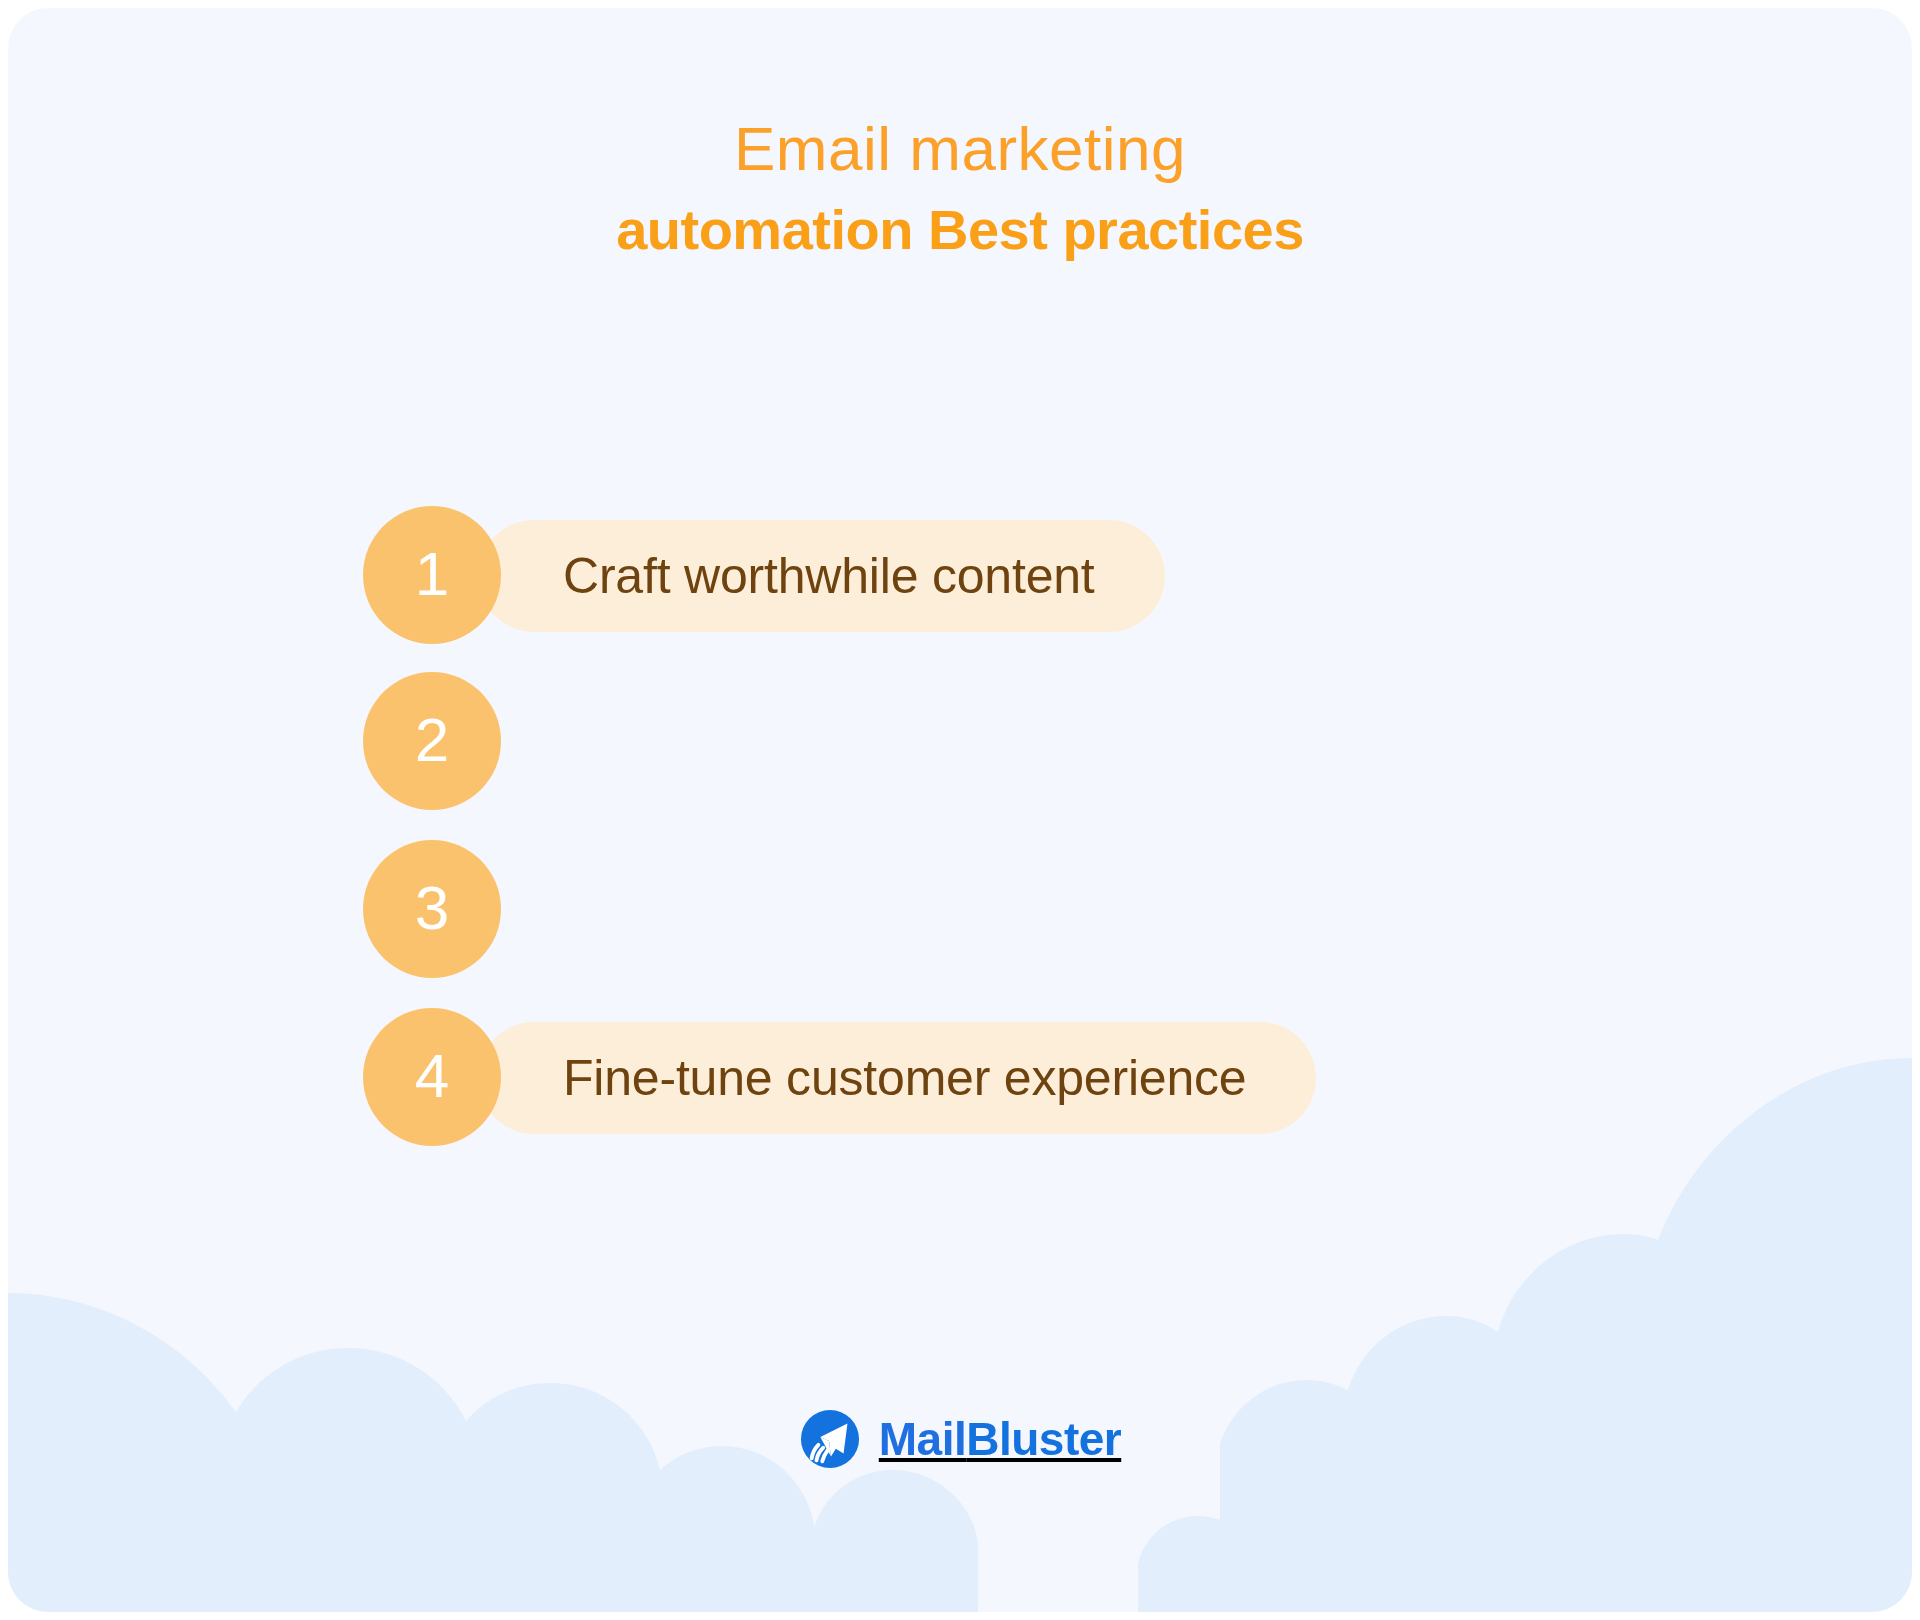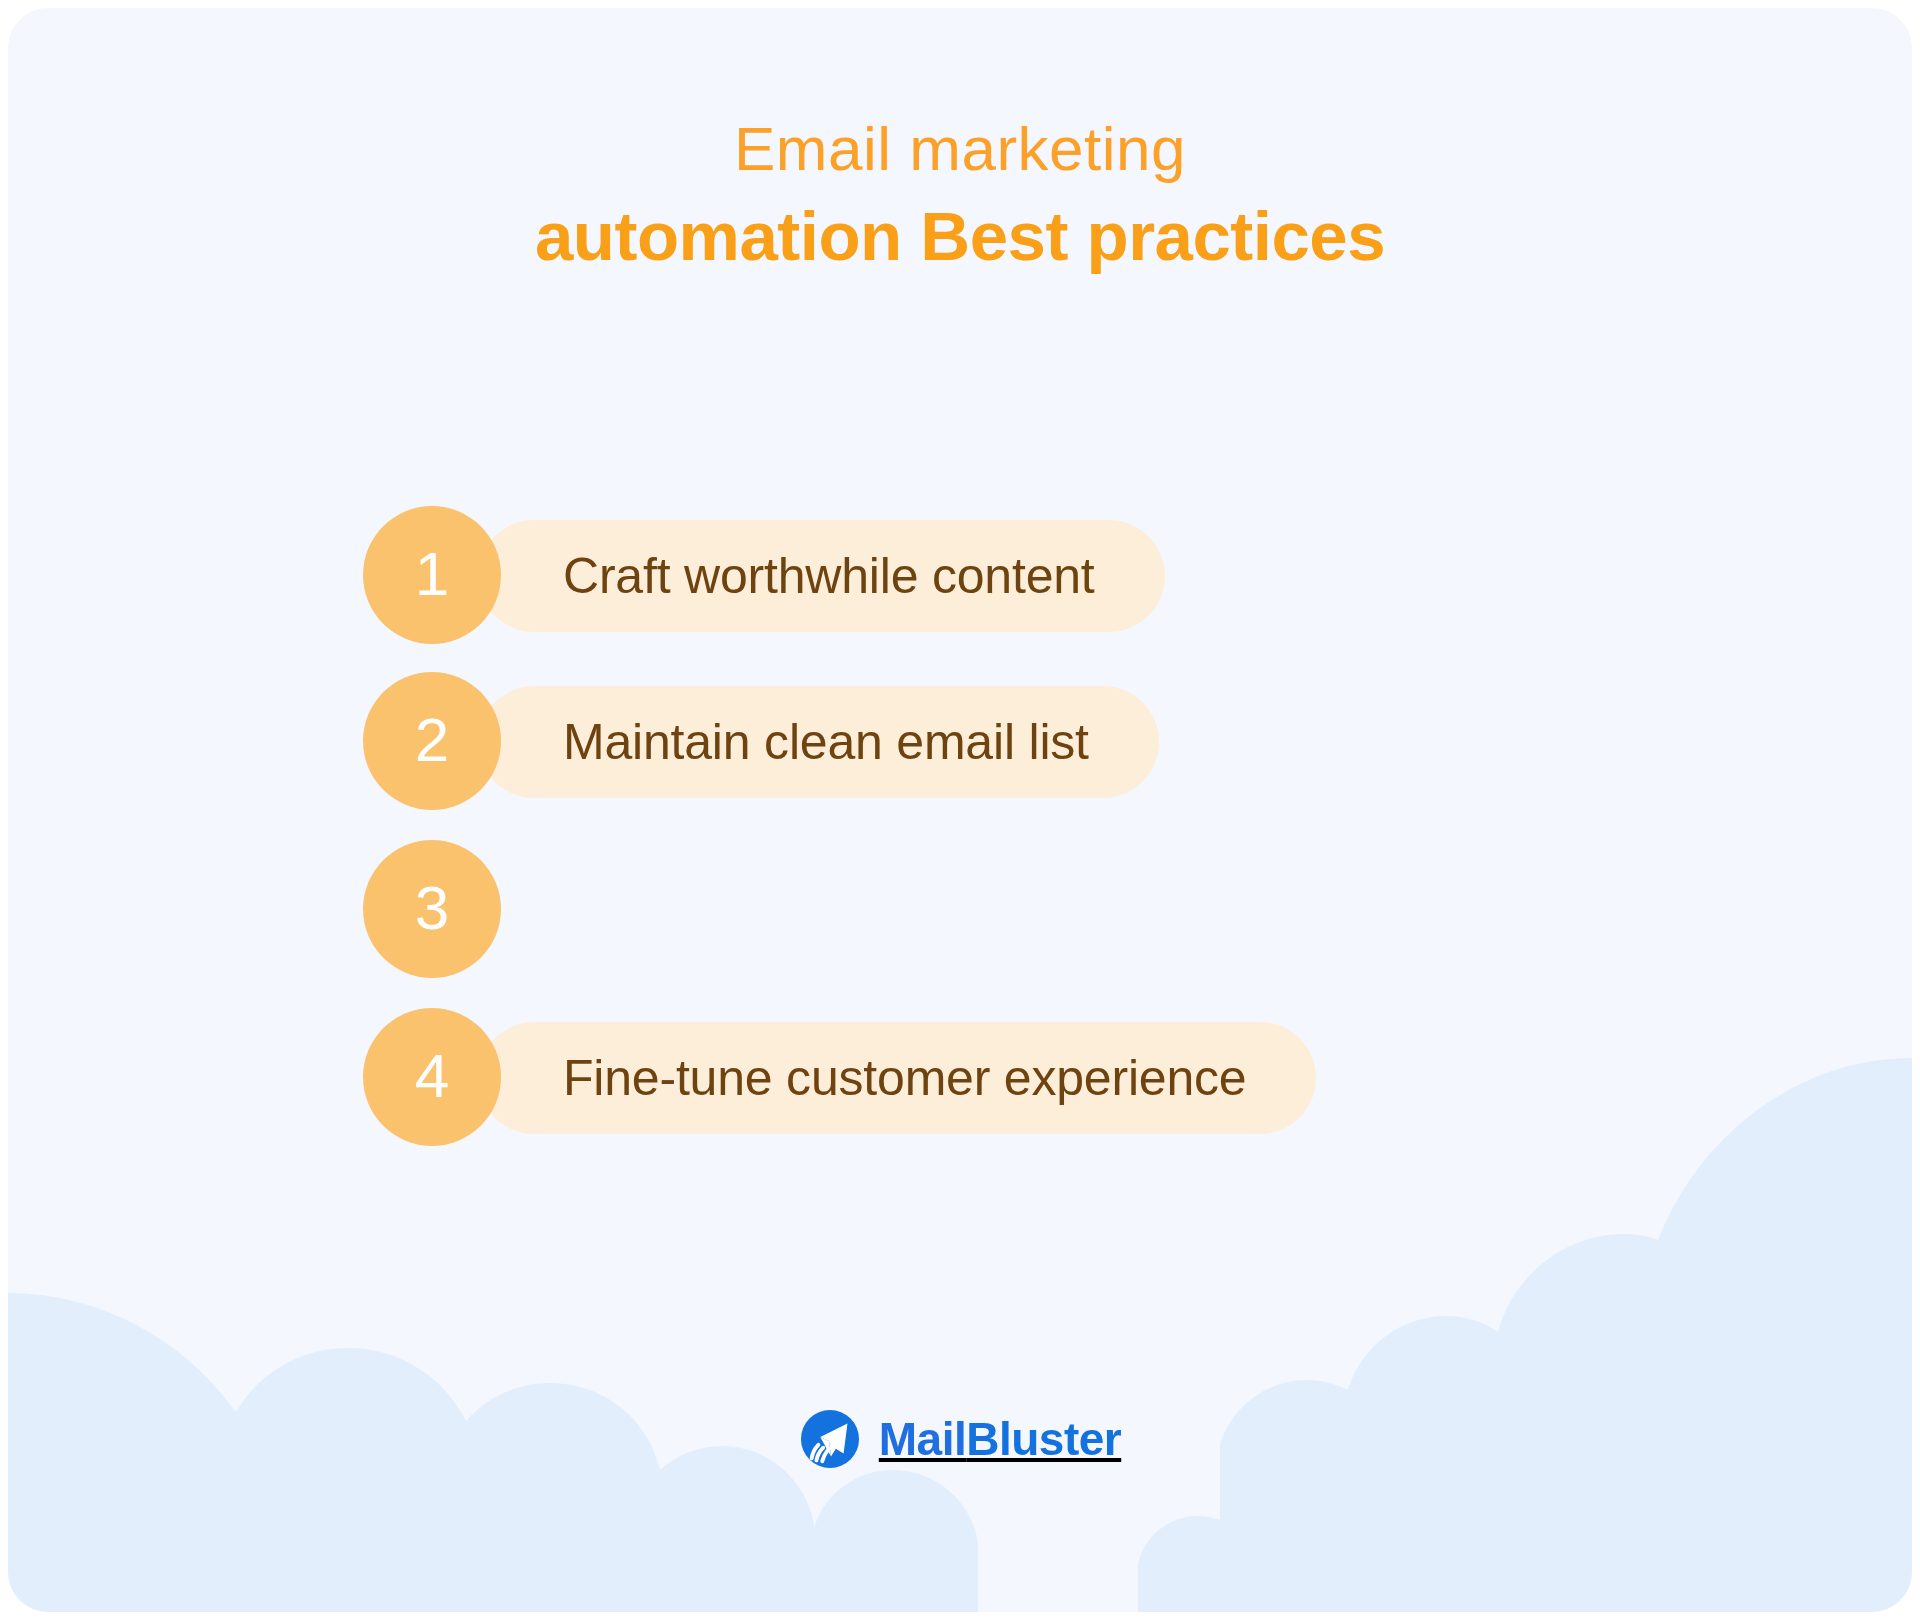--- a/index.html
+++ b/index.html
@@ -55,21 +55,21 @@
   .kicker {
     font-size: 62px;
     line-height: 1.0;
     font-weight: 400;
     color: #fba029;
     letter-spacing: 0.5px;
     font-stretch: condensed;
   }
   .headline {
     margin-top: 22px;
-    font-size: 69px;
+    font-size: 56px;
     line-height: 1.0;
     font-weight: 700;
     color: #fa9f18;
     letter-spacing: -0.5px;
   }
 
   
   .list {
     position: absolute;
     left: 0;
@@ -205,23 +205,20 @@
 
       <div class="row row-1">
         <div class="badge">1</div>
         <div class="pill">
           <span class="pill-text">Craft worthwhile content</span>
         </div>
       </div>
 
       <div class="row row-2">
         <div class="badge">2</div>
-        <div class="pill">
-          <span class="pill-text">Maintain clean email list</span>
-        </div>
       </div>
 
       <div class="row row-3">
         <div class="badge">3</div>
       </div>
 
       <div class="row row-4">
         <div class="badge">4</div>
         <div class="pill">
           <span class="pill-text">Fine-tune customer experience</span>

